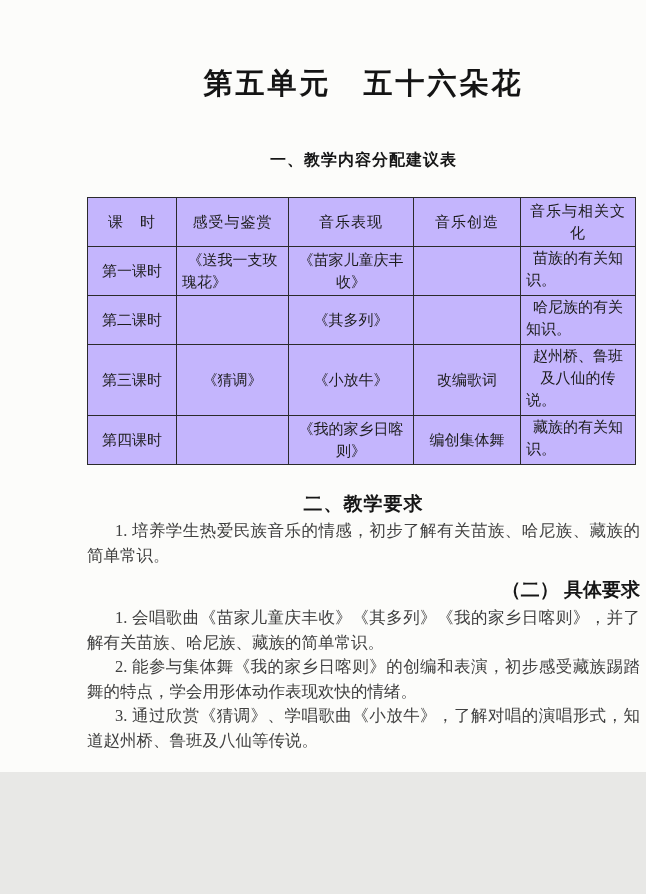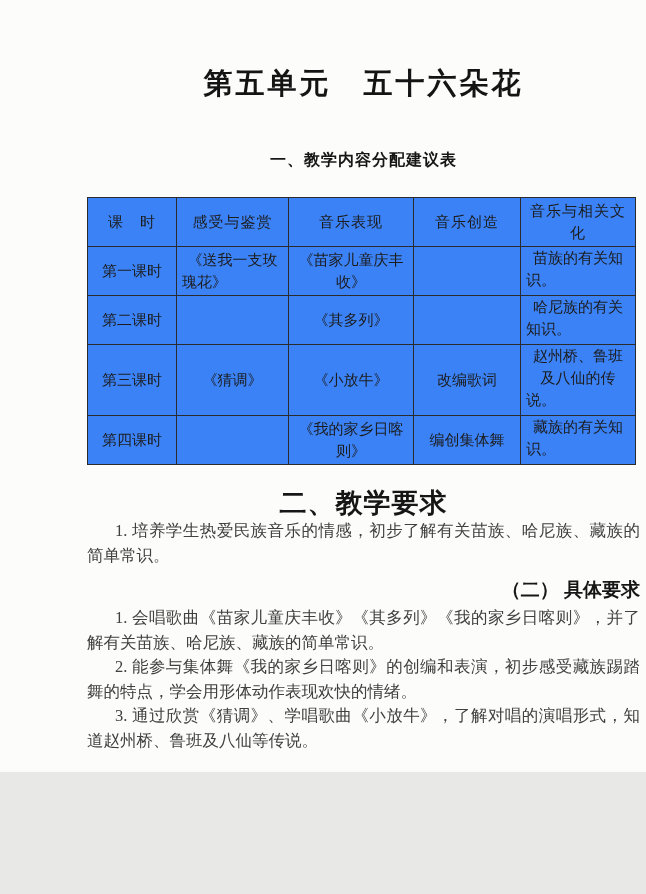--- a/index.html
+++ b/index.html
@@ -33,38 +33,38 @@
   .sec-heading{
     text-align:center;
     font-family:"Liberation Sans","DejaVu Sans",sans-serif;
     font-weight:bold;
     font-size:16px;
     line-height:25px;
     letter-spacing:1px;
     color:#161616;
   }
   .sec1-heading{margin-top:45px;}
-  .sec2-heading{margin-top:26px;font-size:27px;}
+  .sec2-heading{margin-top:26px;font-size:19px;}
   .sec3-heading{margin-top:25px;font-size:21px;}
   .sub-heading{
     margin:24px 0 4px 14px;
     font-family:"Liberation Sans","DejaVu Sans",sans-serif;
     font-weight:bold;
     font-size:19px;
     line-height:25px;
     color:#161616;
   }
   .sub-heading.second{margin-top:9px;text-align:right;}
   
   table.alloc{
     margin-top:25px;
     border-collapse:collapse;
     table-layout:fixed;
     width:548px;
-    background:#3b82f6;
+    background:#c4b5fd;
   }
   table.alloc td,table.alloc th{
     border:1.5px solid #2b2b2b;
     font-size:15px;
     font-weight:normal;
     line-height:22px;
     padding:2px 5px;
     text-align:center;
     vertical-align:middle;
     overflow:hidden;

